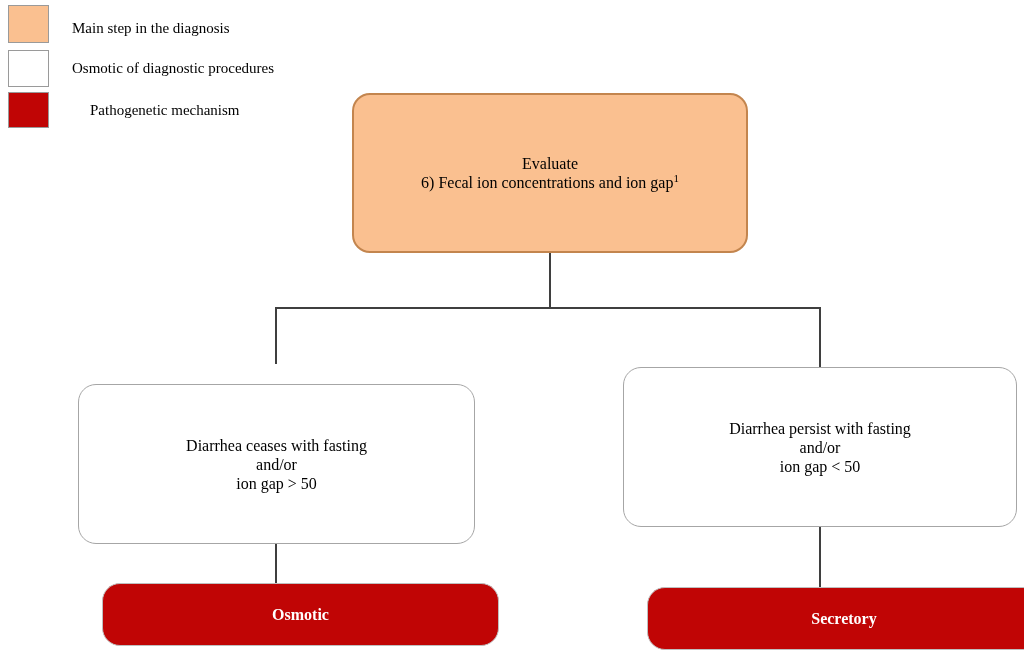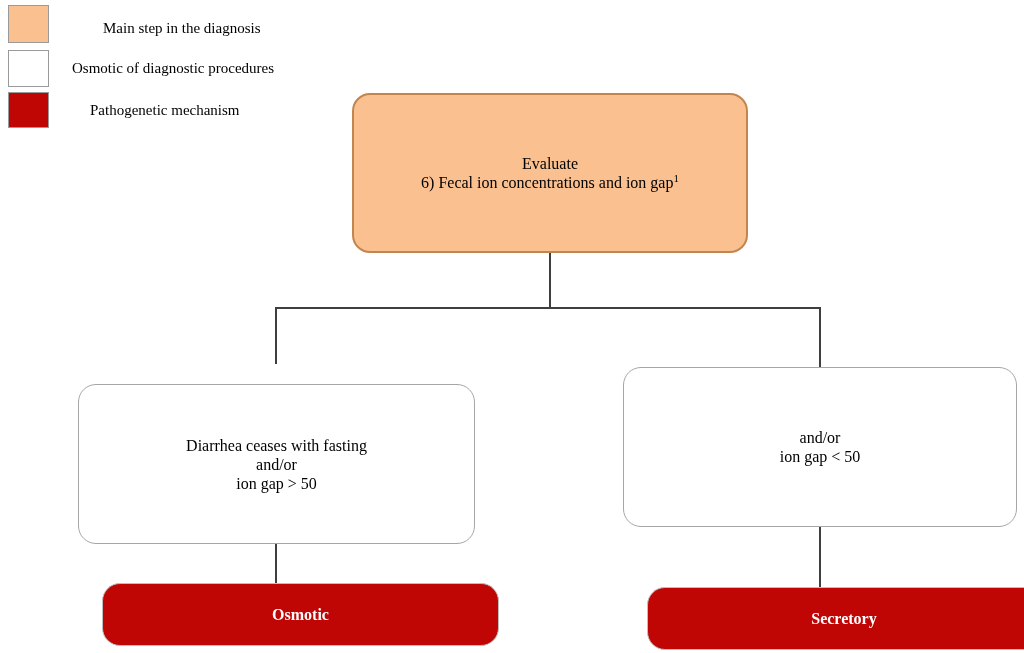--- a/index.html
+++ b/index.html
@@ -28,21 +28,21 @@
   .legend-swatch.s1 { top: 5px;  height: 38px; }
   .legend-swatch.s2 { top: 50px; height: 37px; }
   .legend-swatch.s3 { top: 92px; height: 36px; }
   .legend-label {
     position: absolute;
     left: 72px;
     font-size: 15px;
     line-height: 18px;
     white-space: nowrap;
   }
-  .legend-label.l1 { top: 19px; margin-left: 31px; }
+  .legend-label.l1 { top: 19px; }
   .legend-label.l2 { top: 59px; }
   .legend-label.l3 { top: 101px; margin-left: 18px; }
 
   
   .flow-box {
     position: absolute;
     box-sizing: border-box;
     display: flex;
     flex-direction: column;
     align-items: center;
@@ -124,20 +124,21 @@
     <div><span>6) Fecal ion concentrations and ion gap</span><sup>1</sup></div>
   </div>
 
   <div class="flow-box box-result-left">
     <div>Diarrhea ceases with fasting</div>
     <div>and/or</div>
     <div>ion gap &gt; 50</div>
   </div>
 
   <div class="flow-box box-result-right">
+    <div>Diarrhea persist with fasting</div>
     <div>and/or</div>
     <div>ion gap &lt; 50</div>
   </div>
 
   <div class="flow-box box-outcome box-outcome-left">
     <div>Osmotic</div>
   </div>
 
   <div class="flow-box box-outcome box-outcome-right">
     <div>Secretory</div>

